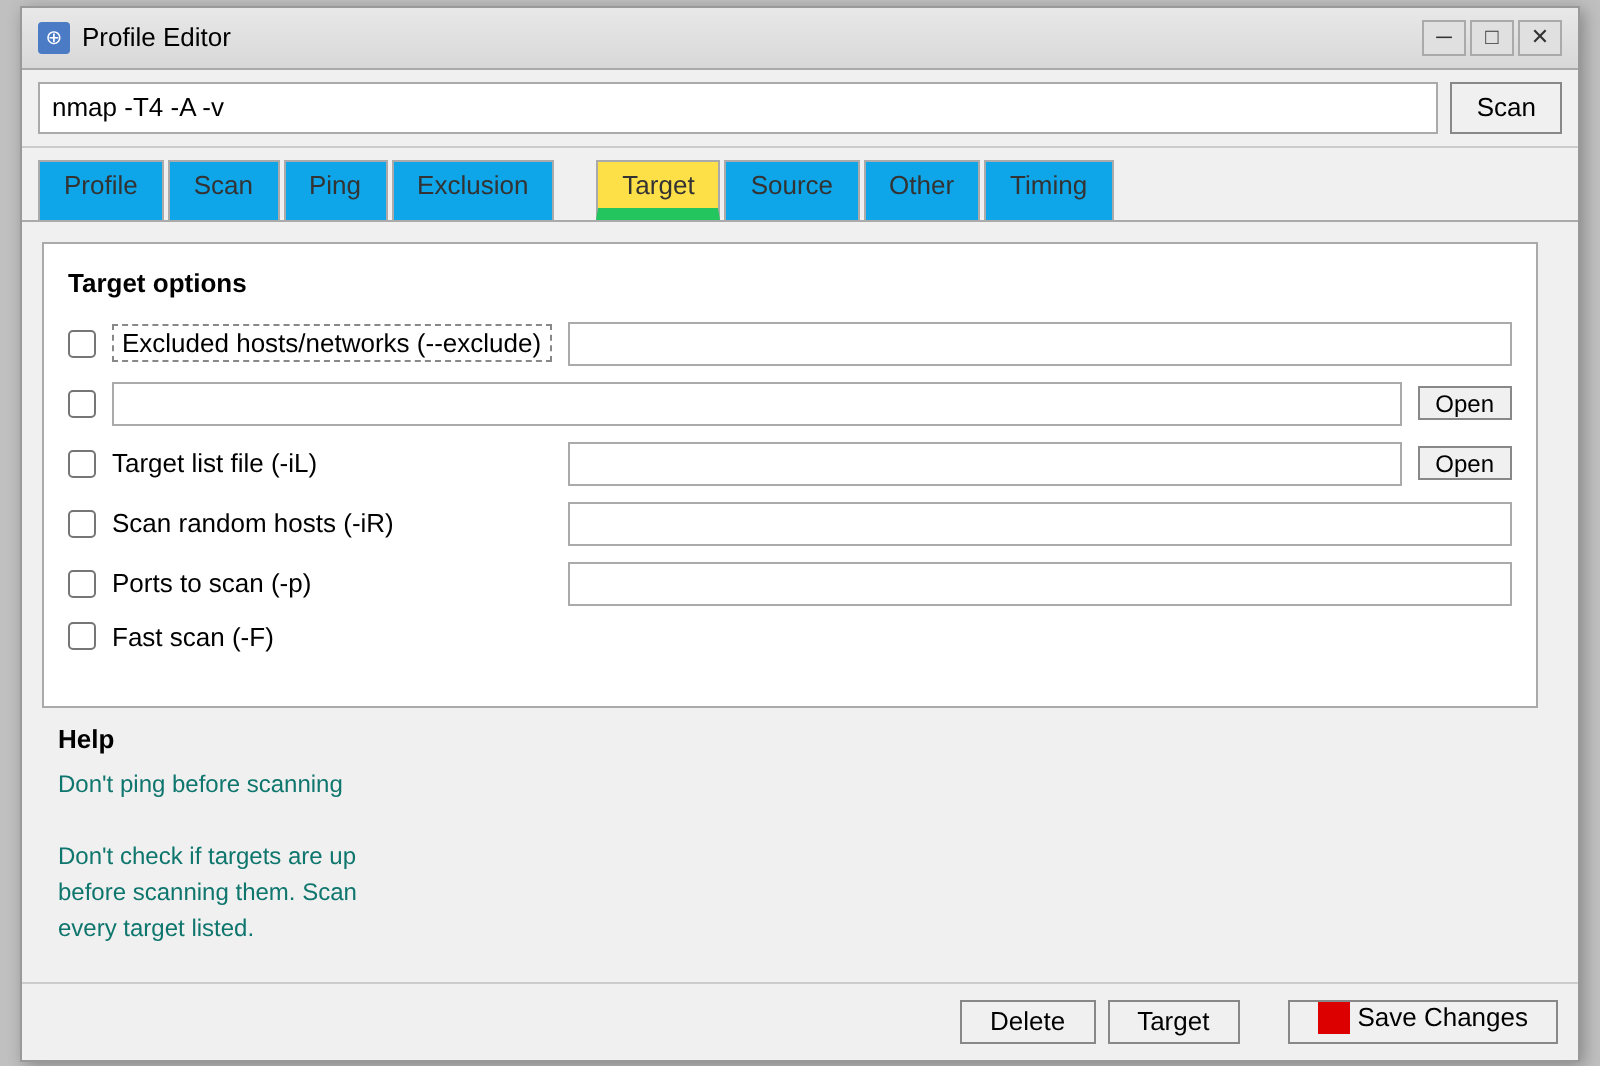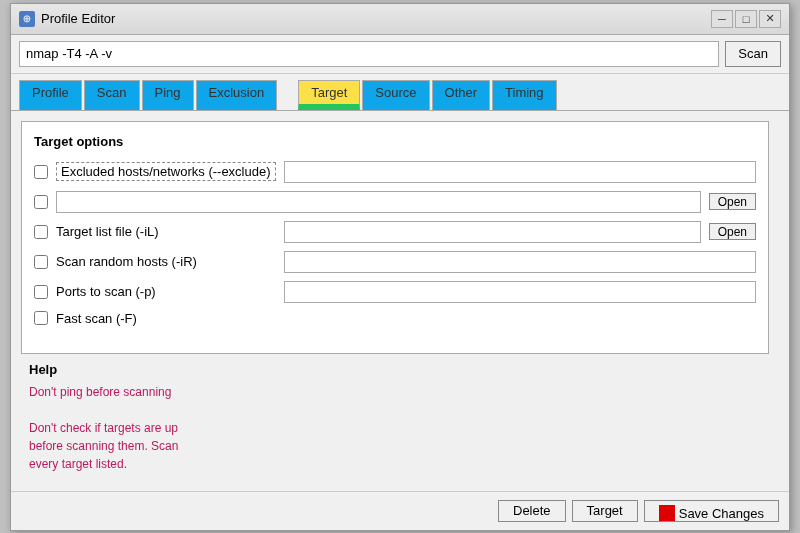--- a/index.html
+++ b/index.html
@@ -199,21 +199,21 @@
     }
 
     .help-title {
       font-weight: bold;
       margin-bottom: 6px;
       font-size: 13px;
     }
 
     .help-text {
       font-size: 12px;
-      color: #be185d;
+      color: #0f766e;
       line-height: 1.5;
     }
 
     .footer {
       display: flex;
       justify-content: flex-end;
       padding: 8px 10px;
       gap: 6px;
       border-top: 1px solid #ccc;
       background: #f0f0f0;
@@ -223,22 +223,23 @@
       height: 22px;
       padding: 0 14px;
       background: #f0f0f0;
       border: 1px solid #888;
       cursor: pointer;
       font-size: 13px;
     }
 
     .footer-btn.save {
       display: flex;
-      align-items: flex-end;
+      align-items: flex-start;
       gap: 4px;
+      margin-left: 18px;
     }
 
     .save-icon {
       width: 16px;
       height: 16px;
       background: #d00;
       display: inline-block;
     }
   </style>
 </head>

